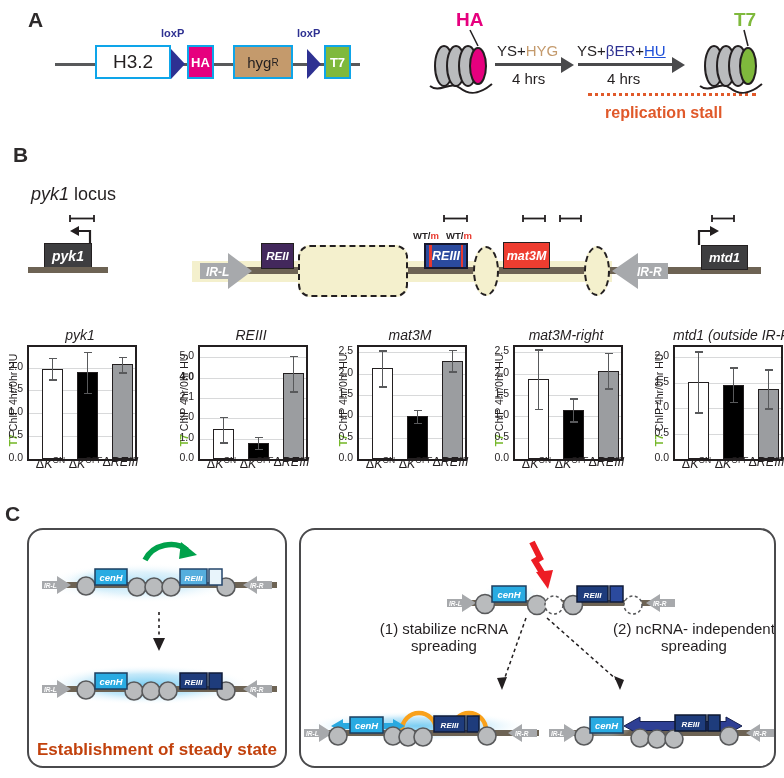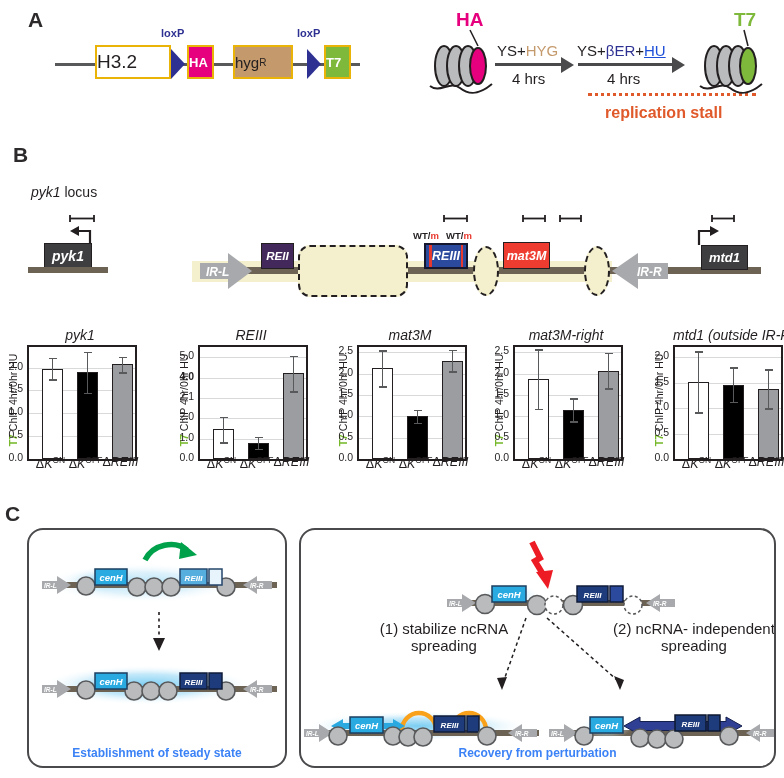--- a/index.html
+++ b/index.html
@@ -2,22 +2,22 @@
 <html><head>
 <meta charset="utf-8">
 <style>
   html,body{margin:0;padding:0;background:#fff;}
   .fig{position:relative;width:784px;height:778px;background:#fff;
        font-family:"Liberation Sans",sans-serif;color:#231f20;overflow:hidden;}
   .abs{position:absolute;}
   .panel-label{font-size:21px;font-weight:bold;color:#2d2a2b;}
   
   .gline{background:#58595b;height:2.5px;}
-  .gbox{position:absolute;box-sizing:border-box;border:2px solid #eab308;
-        display:flex;align-items:center;font-size:15px;}
+  .gbox{position:absolute;box-sizing:border-box;border:2px solid #0ea5e9;
+        display:flex;align-items:center;justify-content:center;font-size:15px;}
   .tri{position:absolute;width:0;height:0;border-top:15px solid transparent;
        border-bottom:15px solid transparent;border-left:14px solid #2e3192;}
   .loxp{position:absolute;color:#2e3192;font-size:11px;font-weight:bold;}
   .arrowline{position:absolute;height:3px;background:#4a4a4c;}
   .arrowhead{position:absolute;width:0;height:0;border-top:8px solid transparent;
              border-bottom:8px solid transparent;border-left:13px solid #4a4a4c;}
   .steptext{position:absolute;font-size:15px;white-space:nowrap;}
   .dotted{position:absolute;border-bottom:3.5px dotted #e0592a;}
   .stall{position:absolute;font-size:16px;font-weight:bold;color:#e0592a;}
   
@@ -45,21 +45,21 @@
   .bar{position:absolute;bottom:0;width:21px;box-sizing:border-box;border:1.5px solid #231f20;}
   .errline{position:absolute;width:1.5px;background:#58595b;}
   .errcap{position:absolute;width:8px;height:1.5px;background:#58595b;}
   .xlabels{position:absolute;top:130px;left:27px;width:106px;height:20px;}
   .xcat{position:absolute;transform:translateX(-50%);white-space:nowrap;font-size:12.5px;}
   .xcat i{font-style:italic;}
   .xcat sup{font-size:8.5px;}
   
   .cbox{position:absolute;box-sizing:border-box;border:2.5px solid #4a4a4c;border-radius:16px;background:#fff;}
   .caption{position:absolute;left:0;right:0;bottom:6px;text-align:center;
-           font-size:12px;font-weight:bold;color:#3b82f6;}
+           font-size:17px;font-weight:bold;color:#c2410c;}
   svg text{font-family:"Liberation Sans",sans-serif;}
 </style>
 </head>
 <body>
 
 <div class="fig">
 
   <div class="abs panel-label" style="left:28px;top:8px;">A</div>
 
   <div class="abs gline" style="left:55px;top:63px;width:305px;"></div>
@@ -109,21 +109,21 @@
     <line x1="46" y1="26" x2="50" y2="42" stroke="#231f20" stroke-width="1.5"></line>
     <path d="M2,82 C12,90 22,76 32,84 S52,90 64,80" stroke="#231f20" stroke-width="2" fill="none"></path>
     <ellipse cx="16" cy="62" rx="9" ry="20" fill="#b9bbbd" stroke="#231f20" stroke-width="2"></ellipse>
     <ellipse cx="28" cy="62" rx="9" ry="20" fill="#b9bbbd" stroke="#231f20" stroke-width="2"></ellipse>
     <ellipse cx="40" cy="62" rx="9" ry="20" fill="#b9bbbd" stroke="#231f20" stroke-width="2"></ellipse>
     <ellipse cx="50" cy="62" rx="8" ry="18" fill="#7fb93c" stroke="#231f20" stroke-width="2"></ellipse>
   </svg>
 
   <div class="abs panel-label" style="left:13px;top:143px;">B</div>
 
-  <div class="abs" style="left:31px;top:184px;font-size:14px;"><i>pyk1</i><span> locus</span></div>
+  <div class="abs" style="left:31px;top:184px;font-size:18px;"><i>pyk1</i><span> locus</span></div>
 
   <svg class="abs" style="left:68px;top:214px;" width="28" height="9" viewBox="0 0 28 9">
     <line x1="2" y1="4.5" x2="26" y2="4.5" stroke="#231f20" stroke-width="1.8"></line>
     <line x1="2" y1="1" x2="2" y2="8" stroke="#231f20" stroke-width="1.8"></line>
     <line x1="26" y1="1" x2="26" y2="8" stroke="#231f20" stroke-width="1.8"></line>
   </svg>
   <svg class="abs" style="left:70px;top:223px;" width="24" height="22" viewBox="0 0 24 22">
     <path d="M20,22 L20,8 L8,8" stroke="#231f20" stroke-width="2.2" fill="none"></path>
     <polygon points="9,3 9,13 0,8" fill="#231f20"></polygon>
   </svg>
@@ -504,16 +504,15 @@
       <circle cx="339" cy="208" r="9" fill="#b9bbbd" stroke="#58595b" stroke-width="1.6"></circle>
       <circle cx="356" cy="209" r="9" fill="#b9bbbd" stroke="#58595b" stroke-width="1.6"></circle>
       <circle cx="373" cy="209" r="9" fill="#b9bbbd" stroke="#58595b" stroke-width="1.6"></circle>
       <circle cx="428" cy="206" r="9" fill="#b9bbbd" stroke="#58595b" stroke-width="1.6"></circle>
       <rect x="289" y="187" width="33" height="16" fill="#29abe2" stroke="#1c3f60" stroke-width="1.5"></rect>
       <text x="305.5" y="199" font-size="9.5" font-weight="bold" font-style="italic" fill="#fff" text-anchor="middle">cenH</text>
       <rect x="374" y="185" width="31" height="16" fill="#1e3c7c" stroke="#0e1830" stroke-width="1.5"></rect>
       <text x="389.5" y="197" font-size="8" font-weight="bold" font-style="italic" fill="#fff" text-anchor="middle">REIII</text>
       <rect x="407" y="185" width="12" height="16" fill="#1e3c7c" stroke="#0e1830" stroke-width="1.5"></rect>
     </svg>
-    <div class="caption">Recovery from perturbation</div>
   </div>
 
 </div>
 
 </body></html>

